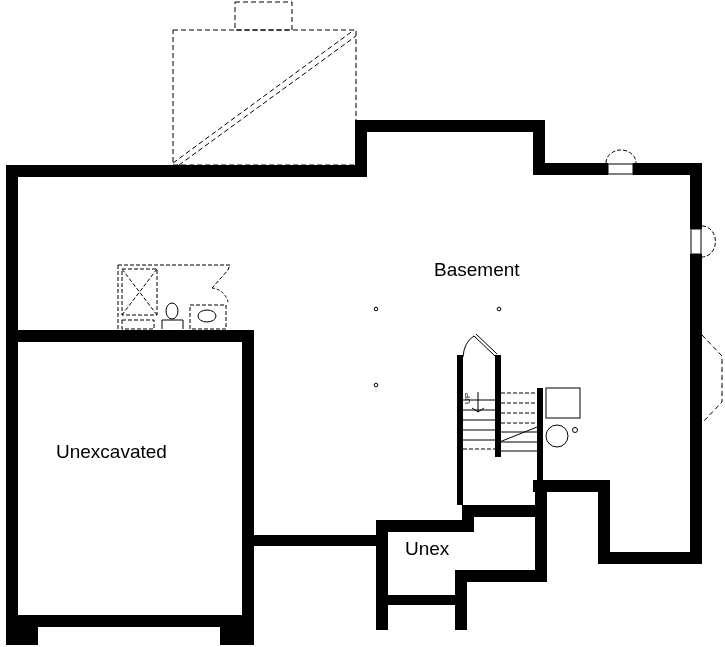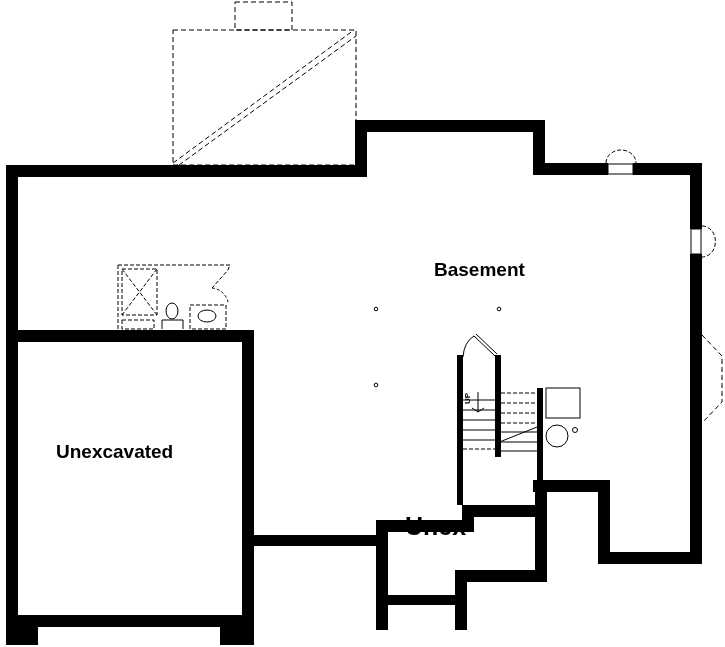--- a/index.html
+++ b/index.html
@@ -1,27 +1,27 @@
 <!DOCTYPE html>
 <html><head>
   <meta charset="utf-8">
   <style>
     html, body { margin: 0; padding: 0; background: #ffffff; }
     body { width: 725px; height: 647px; overflow: hidden; }
-    .plan { position: relative; width: 636px; height: 647px; font-weight: bold; }
+    .plan { position: relative; width: 636px; height: 647px; }
     svg { position: absolute; left: 0; top: 0; }
     .label {
       position: absolute;
       font-family: "Liberation Sans", sans-serif;
       color: #000;
       white-space: nowrap;
     }
     .lbl-basement { left: 434px; top: 259px; font-size: 19px; }
     .lbl-unexcavated { left: 56px; top: 441px; font-size: 19px; }
-    .lbl-unex { left: 405px; top: 512px; font-size: 25px; }
+    .lbl-unex { left: 405px; top: 538px; font-size: 19px; }
   </style>
 </head>
 <body>
 
 <div class="plan">
   <svg width="725" height="647" viewBox="0 0 725 647" xmlns="http://www.w3.org/2000/svg">
 
     <g fill="none" stroke="#000" stroke-width="1" stroke-dasharray="5,3">
       <rect x="235" y="2" width="57" height="28"></rect>
       <rect x="173" y="30" width="183" height="135"></rect>

